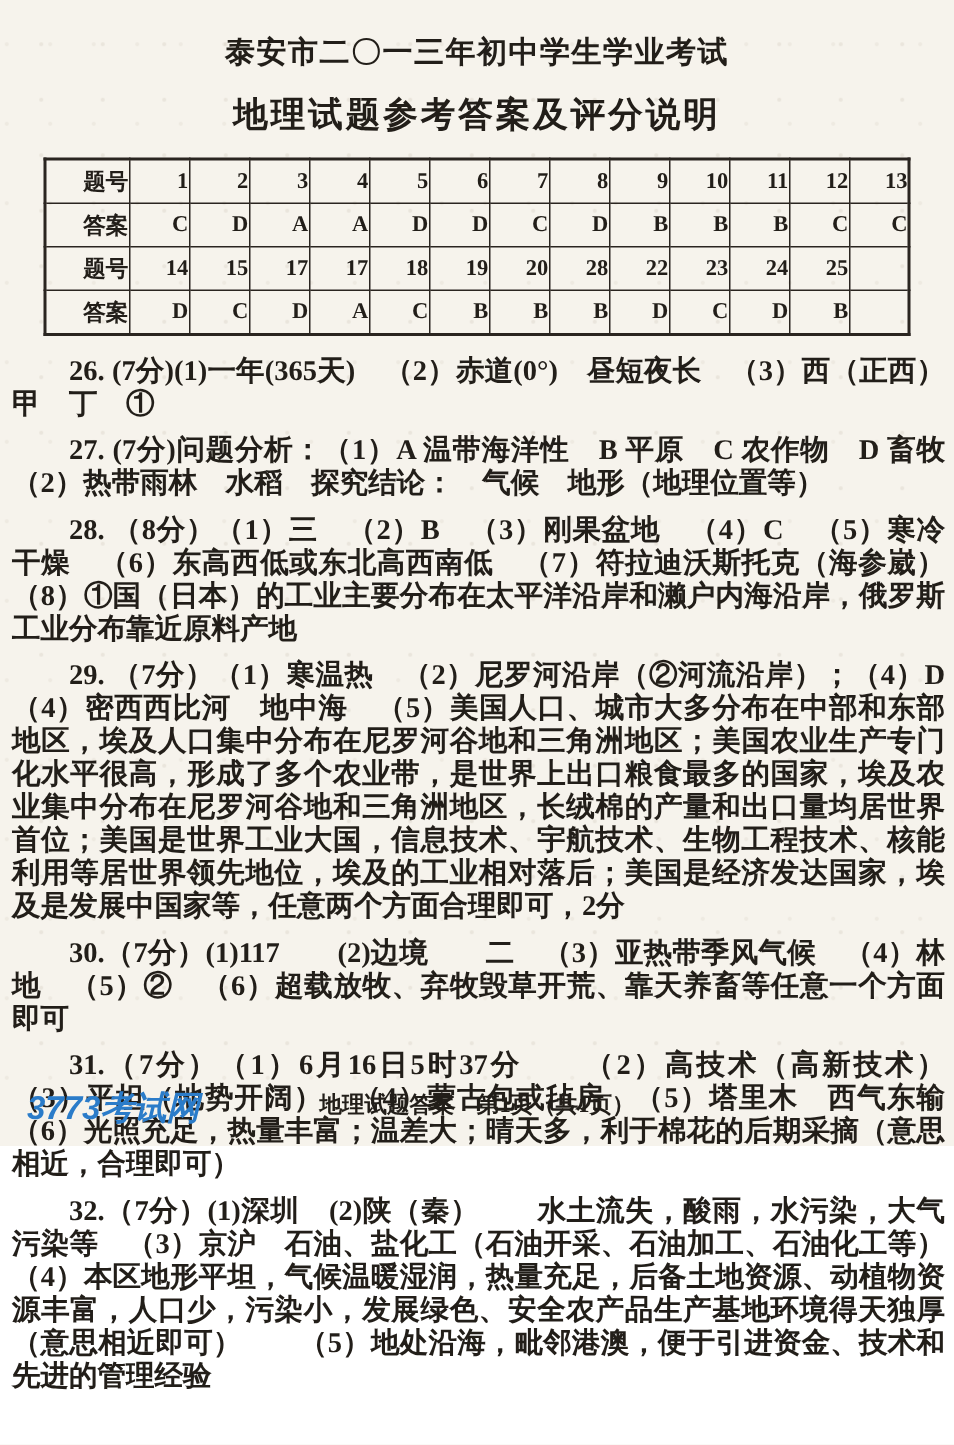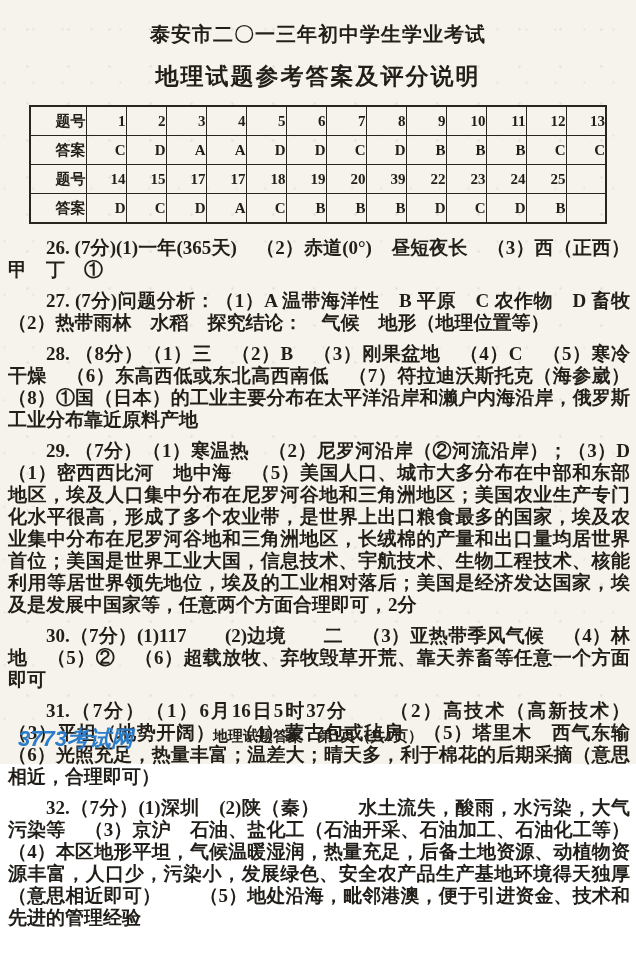--- a/index.html
+++ b/index.html
@@ -145,21 +145,21 @@
       </tr>
       <tr>
         <td>题号</td>
         <td>14</td>
         <td>15</td>
         <td>17</td>
         <td>17</td>
         <td>18</td>
         <td>19</td>
         <td>20</td>
-        <td>39</td>
+        <td>28</td>
         <td>22</td>
         <td>23</td>
         <td>24</td>
         <td>25</td>
         <td></td>
       </tr>
       <tr>
         <td>答案</td>
         <td>D</td>
         <td>C</td>
@@ -176,21 +176,21 @@
         <td></td>
       </tr>
     </tbody>
   </table>
 
 
   <div class="body-text">
     <p>26. (7分)(1)一年(365天)　（2）赤道(0°)　昼短夜长　（3）西（正西）　甲　丁　①</p>
     <p>27. (7分)问题分析：（1）A 温带海洋性　B 平原　C 农作物　D 畜牧　　（2）热带雨林　水稻　探究结论：　气候　地形（地理位置等）</p>
     <p>28. （8分）（1）三　（2）B　（3）刚果盆地　（4）C　（5）寒冷干燥　（6）东高西低或东北高西南低　（7）符拉迪沃斯托克（海参崴）　　（8）①国（日本）的工业主要分布在太平洋沿岸和濑户内海沿岸，俄罗斯工业分布靠近原料产地</p>
-    <p>29. （7分）（1）寒温热　（2）尼罗河沿岸（②河流沿岸）；（3）D　（1）密西西比河　地中海　（5）美国人口、城市大多分布在中部和东部地区，埃及人口集中分布在尼罗河谷地和三角洲地区；美国农业生产专门化水平很高，形成了多个农业带，是世界上出口粮食最多的国家，埃及农业集中分布在尼罗河谷地和三角洲地区，长绒棉的产量和出口量均居世界首位；美国是世界工业大国，信息技术、宇航技术、生物工程技术、核能利用等居世界领先地位，埃及的工业相对落后；美国是经济发达国家，埃及是发展中国家等，任意两个方面合理即可，2分</p>
+    <p>29. （7分）（1）寒温热　（2）尼罗河沿岸（②河流沿岸）；（4）D　（4）密西西比河　地中海　（5）美国人口、城市大多分布在中部和东部地区，埃及人口集中分布在尼罗河谷地和三角洲地区；美国农业生产专门化水平很高，形成了多个农业带，是世界上出口粮食最多的国家，埃及农业集中分布在尼罗河谷地和三角洲地区，长绒棉的产量和出口量均居世界首位；美国是世界工业大国，信息技术、宇航技术、生物工程技术、核能利用等居世界领先地位，埃及的工业相对落后；美国是经济发达国家，埃及是发展中国家等，任意两个方面合理即可，2分</p>
     <p>30.（7分）(1)117　　(2)边境　　二　（3）亚热带季风气候　（4）林地　（5）②　（6）超载放牧、弃牧毁草开荒、靠天养畜等任意一个方面即可</p>
     <p>31.（7分）（1）6月16日5时37分　　（2）高技术（高新技术）　（3）平坦（地势开阔）　（4）蒙古包或毡房　（5）塔里木　西气东输　（6）光照充足，热量丰富；温差大；晴天多，利于棉花的后期采摘（意思相近，合理即可）</p>
     <p>32.（7分）(1)深圳　(2)陕（秦）　　水土流失，酸雨，水污染，大气污染等　（3）京沪　石油、盐化工（石油开采、石油加工、石油化工等）　（4）本区地形平坦，气候温暖湿润，热量充足，后备土地资源、动植物资源丰富，人口少，污染小，发展绿色、安全农产品生产基地环境得天独厚（意思相近即可）　　（5）地处沿海，毗邻港澳，便于引进资金、技术和先进的管理经验</p>
   </div>
 
   <div class="footer">
     <div class="logo">
       <div class="logo-main">3773考试网</div>
     </div>
     <div class="page-info">地理试题答案　第1页（共1页）</div>

